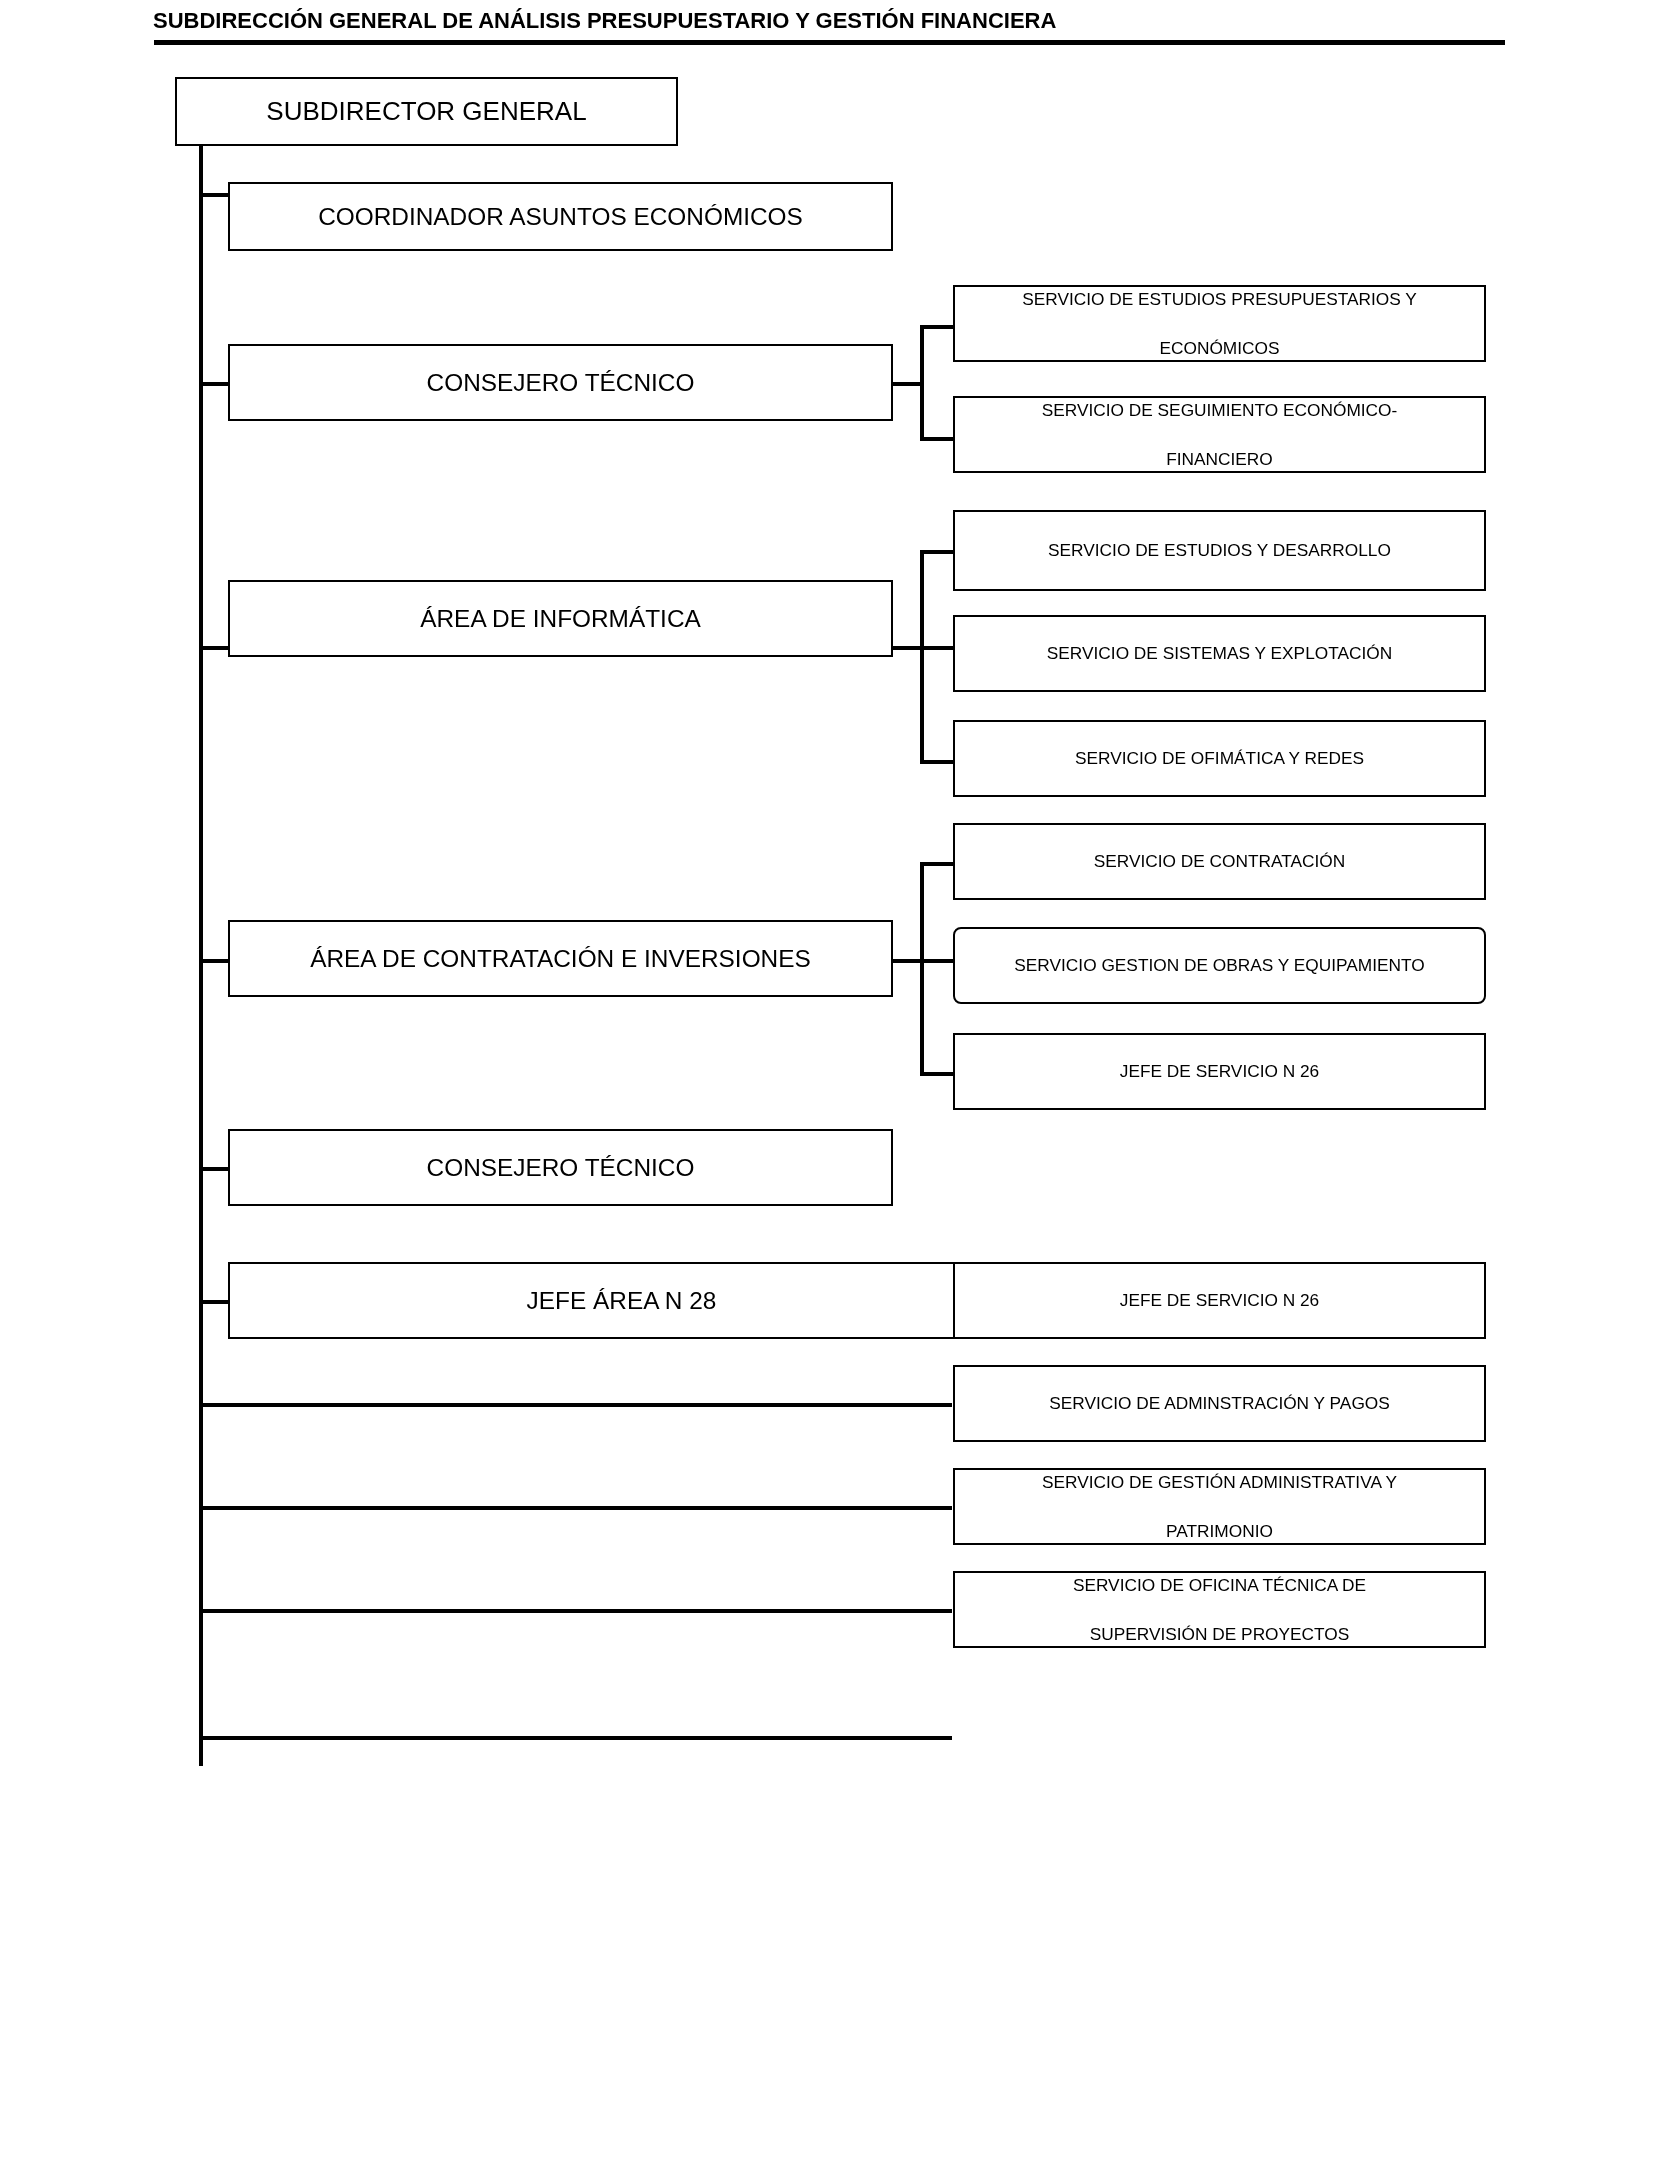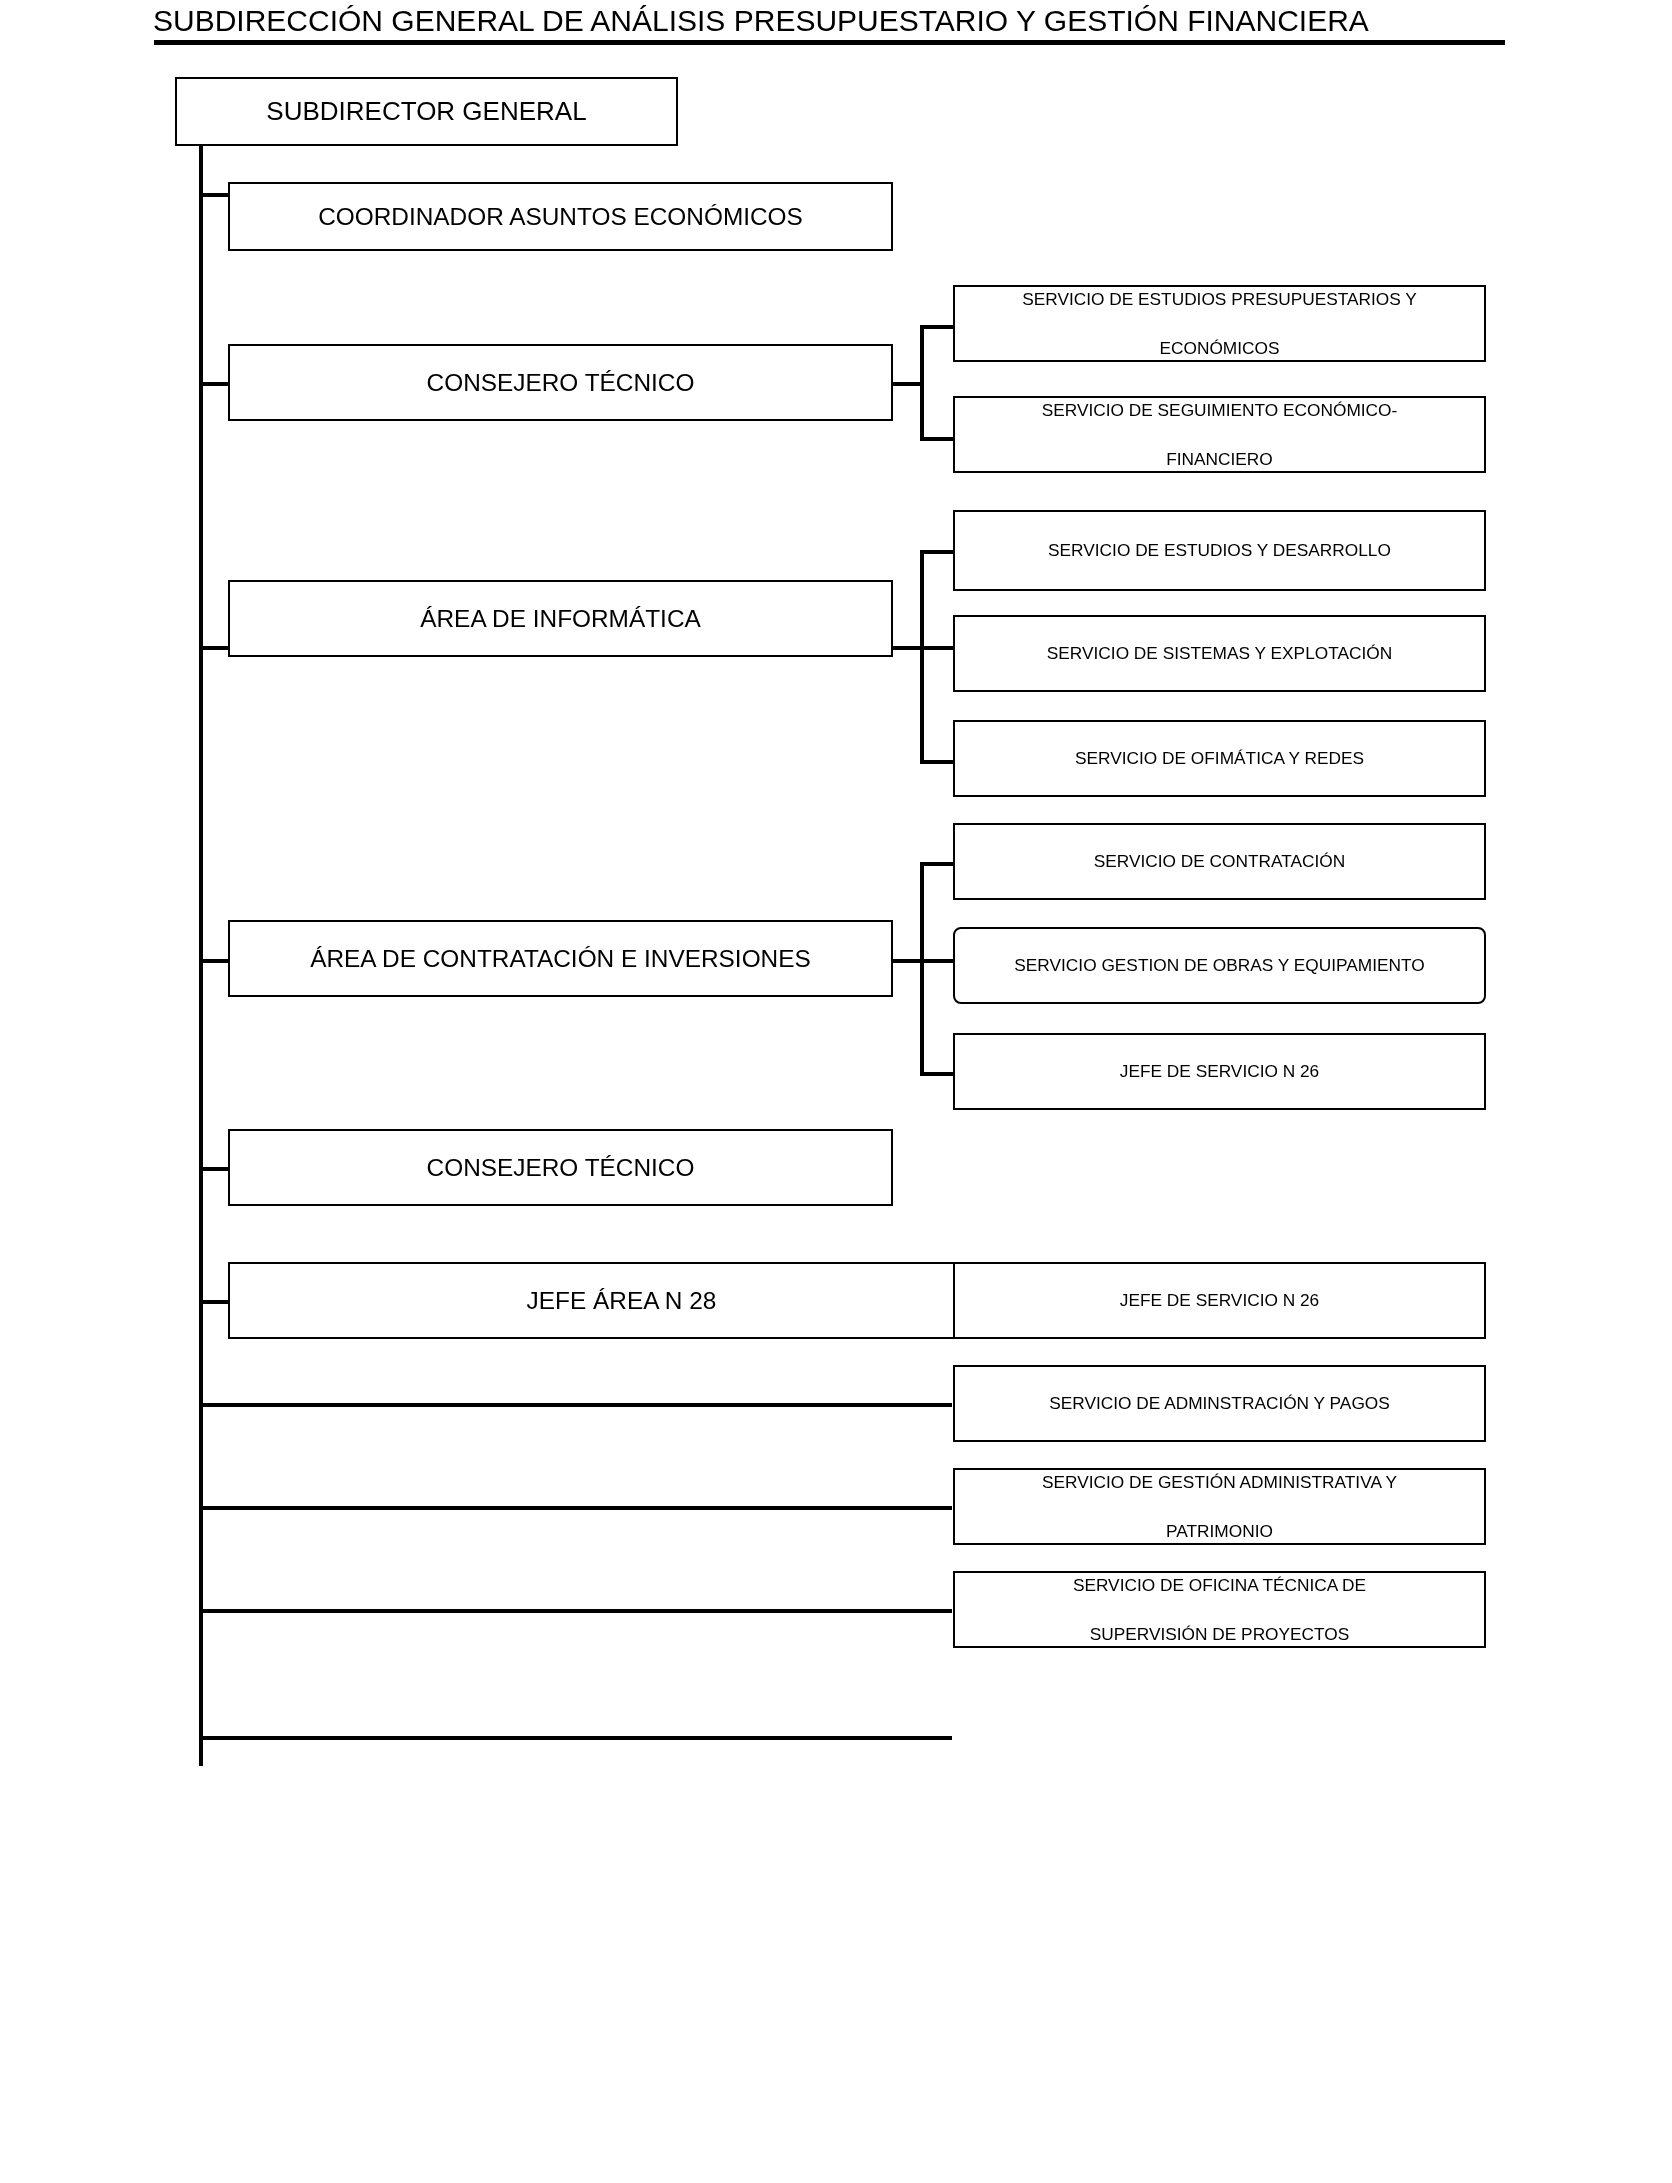--- a/index.html
+++ b/index.html
@@ -19,22 +19,22 @@
     background: #ffffff;
     overflow: hidden;
   }
 
   
   #chart-title {
     position: absolute;
     left: 153px;
     top: 4.7px;
     width: 1361px;
-    font-size: 30px;
-    font-weight: 400;
+    font-size: 22px;
+    font-weight: 700;
     letter-spacing: 0px;
     white-space: nowrap;
     line-height: 31px;
   }
   #chart-title-rule {
     position: absolute;
     left: 154px;
     top: 40px;
     width: 1351px;
     height: 4.7px;

